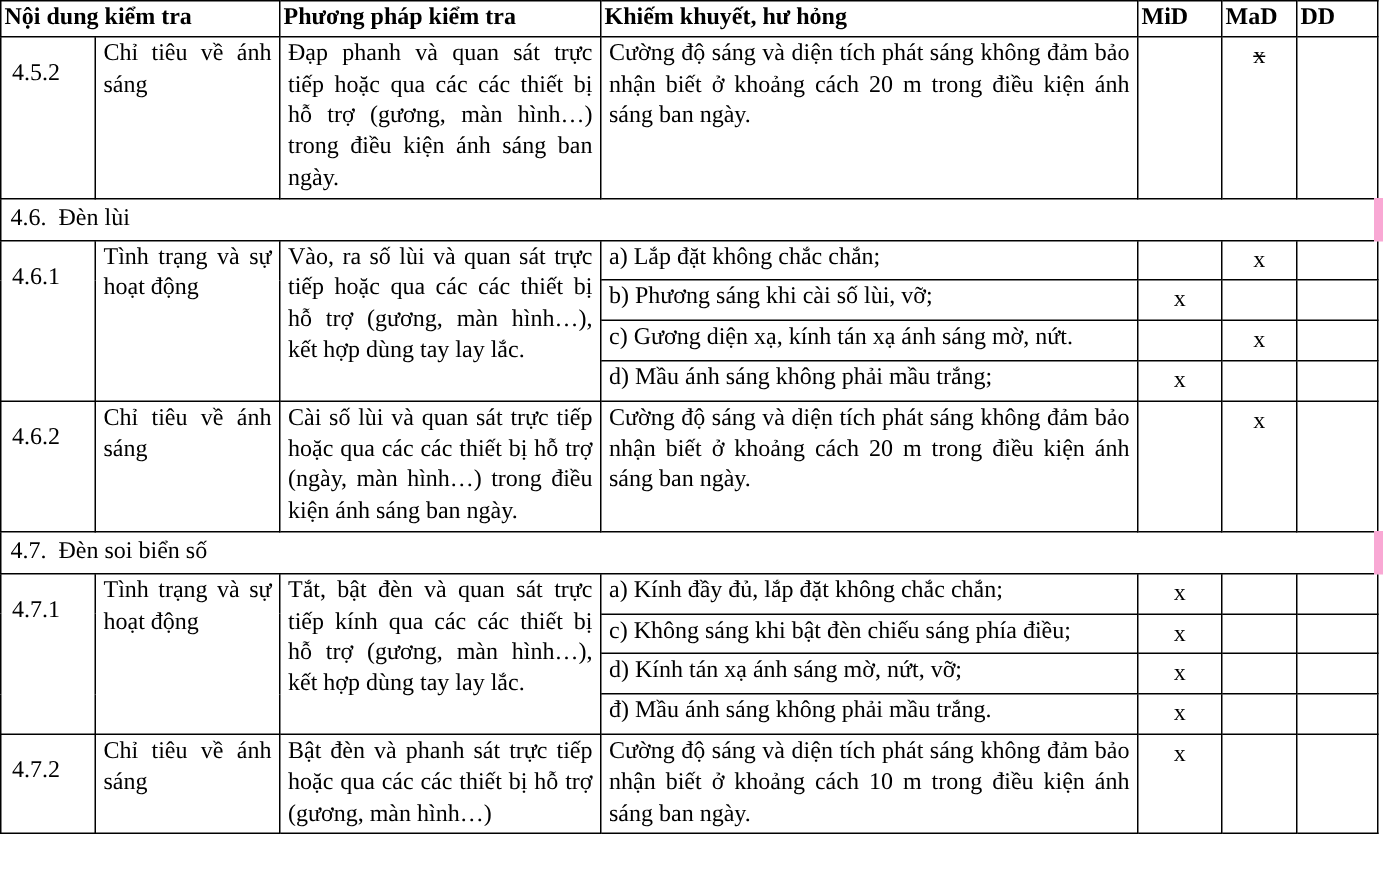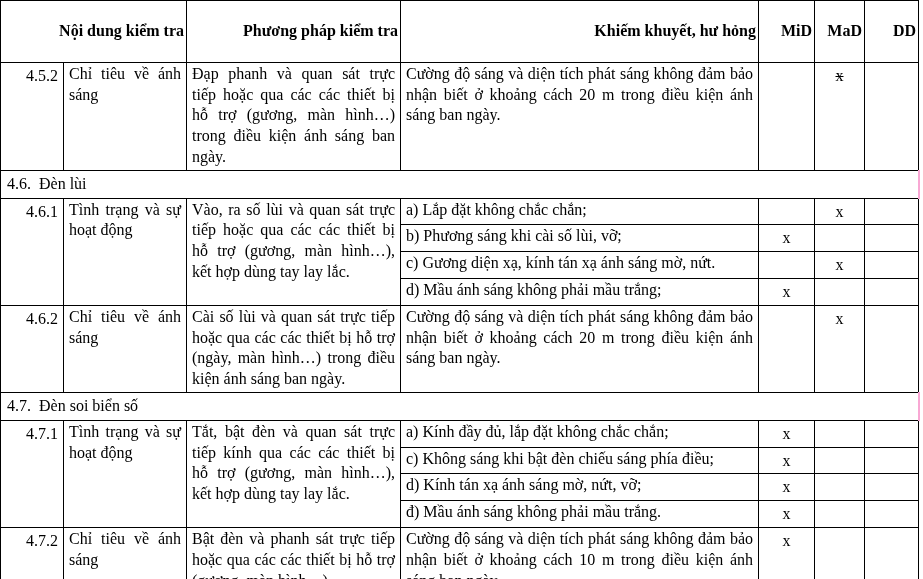--- a/index.html
+++ b/index.html
@@ -20,44 +20,44 @@
   th, td {
     border: 1px solid #000;
     padding: 2px 5px;
     vertical-align: top;
     font-size: 16px;
     line-height: 1.3;
     overflow: hidden;
   }
   th {
     font-weight: bold;
-    text-align: right;
-    padding: 20px 2px;
+    text-align: left;
+    padding: 1px 2px;
     vertical-align: middle;
   }
   td.stt {
-    text-align: right;
+    text-align: left;
     padding-left: 7px;
-    padding-top: 3px;
+    padding-top: 14px;
   }
   td.just {
     text-align: justify;
     text-justify: inter-word;
     padding-top: 1px;
   }
   td.defect { height: 26px; }
   td.mark {
     text-align: center;
     vertical-align: top;
     padding-top: 3px;
   }
   td.mark.struck { text-decoration: line-through; }
   tr.section td {
     border-left: 1px solid #000;
-    border-right: 2px solid #f9a8d4;
+    border-right: 6px solid #f9a8d4;
     white-space: pre-wrap;
     padding: 3px 5px 3px 6px;
     height: 27px;
     vertical-align: middle;
   }
 </style>
 </head>
 <body>
 
 <table data-name="inspection-table">

